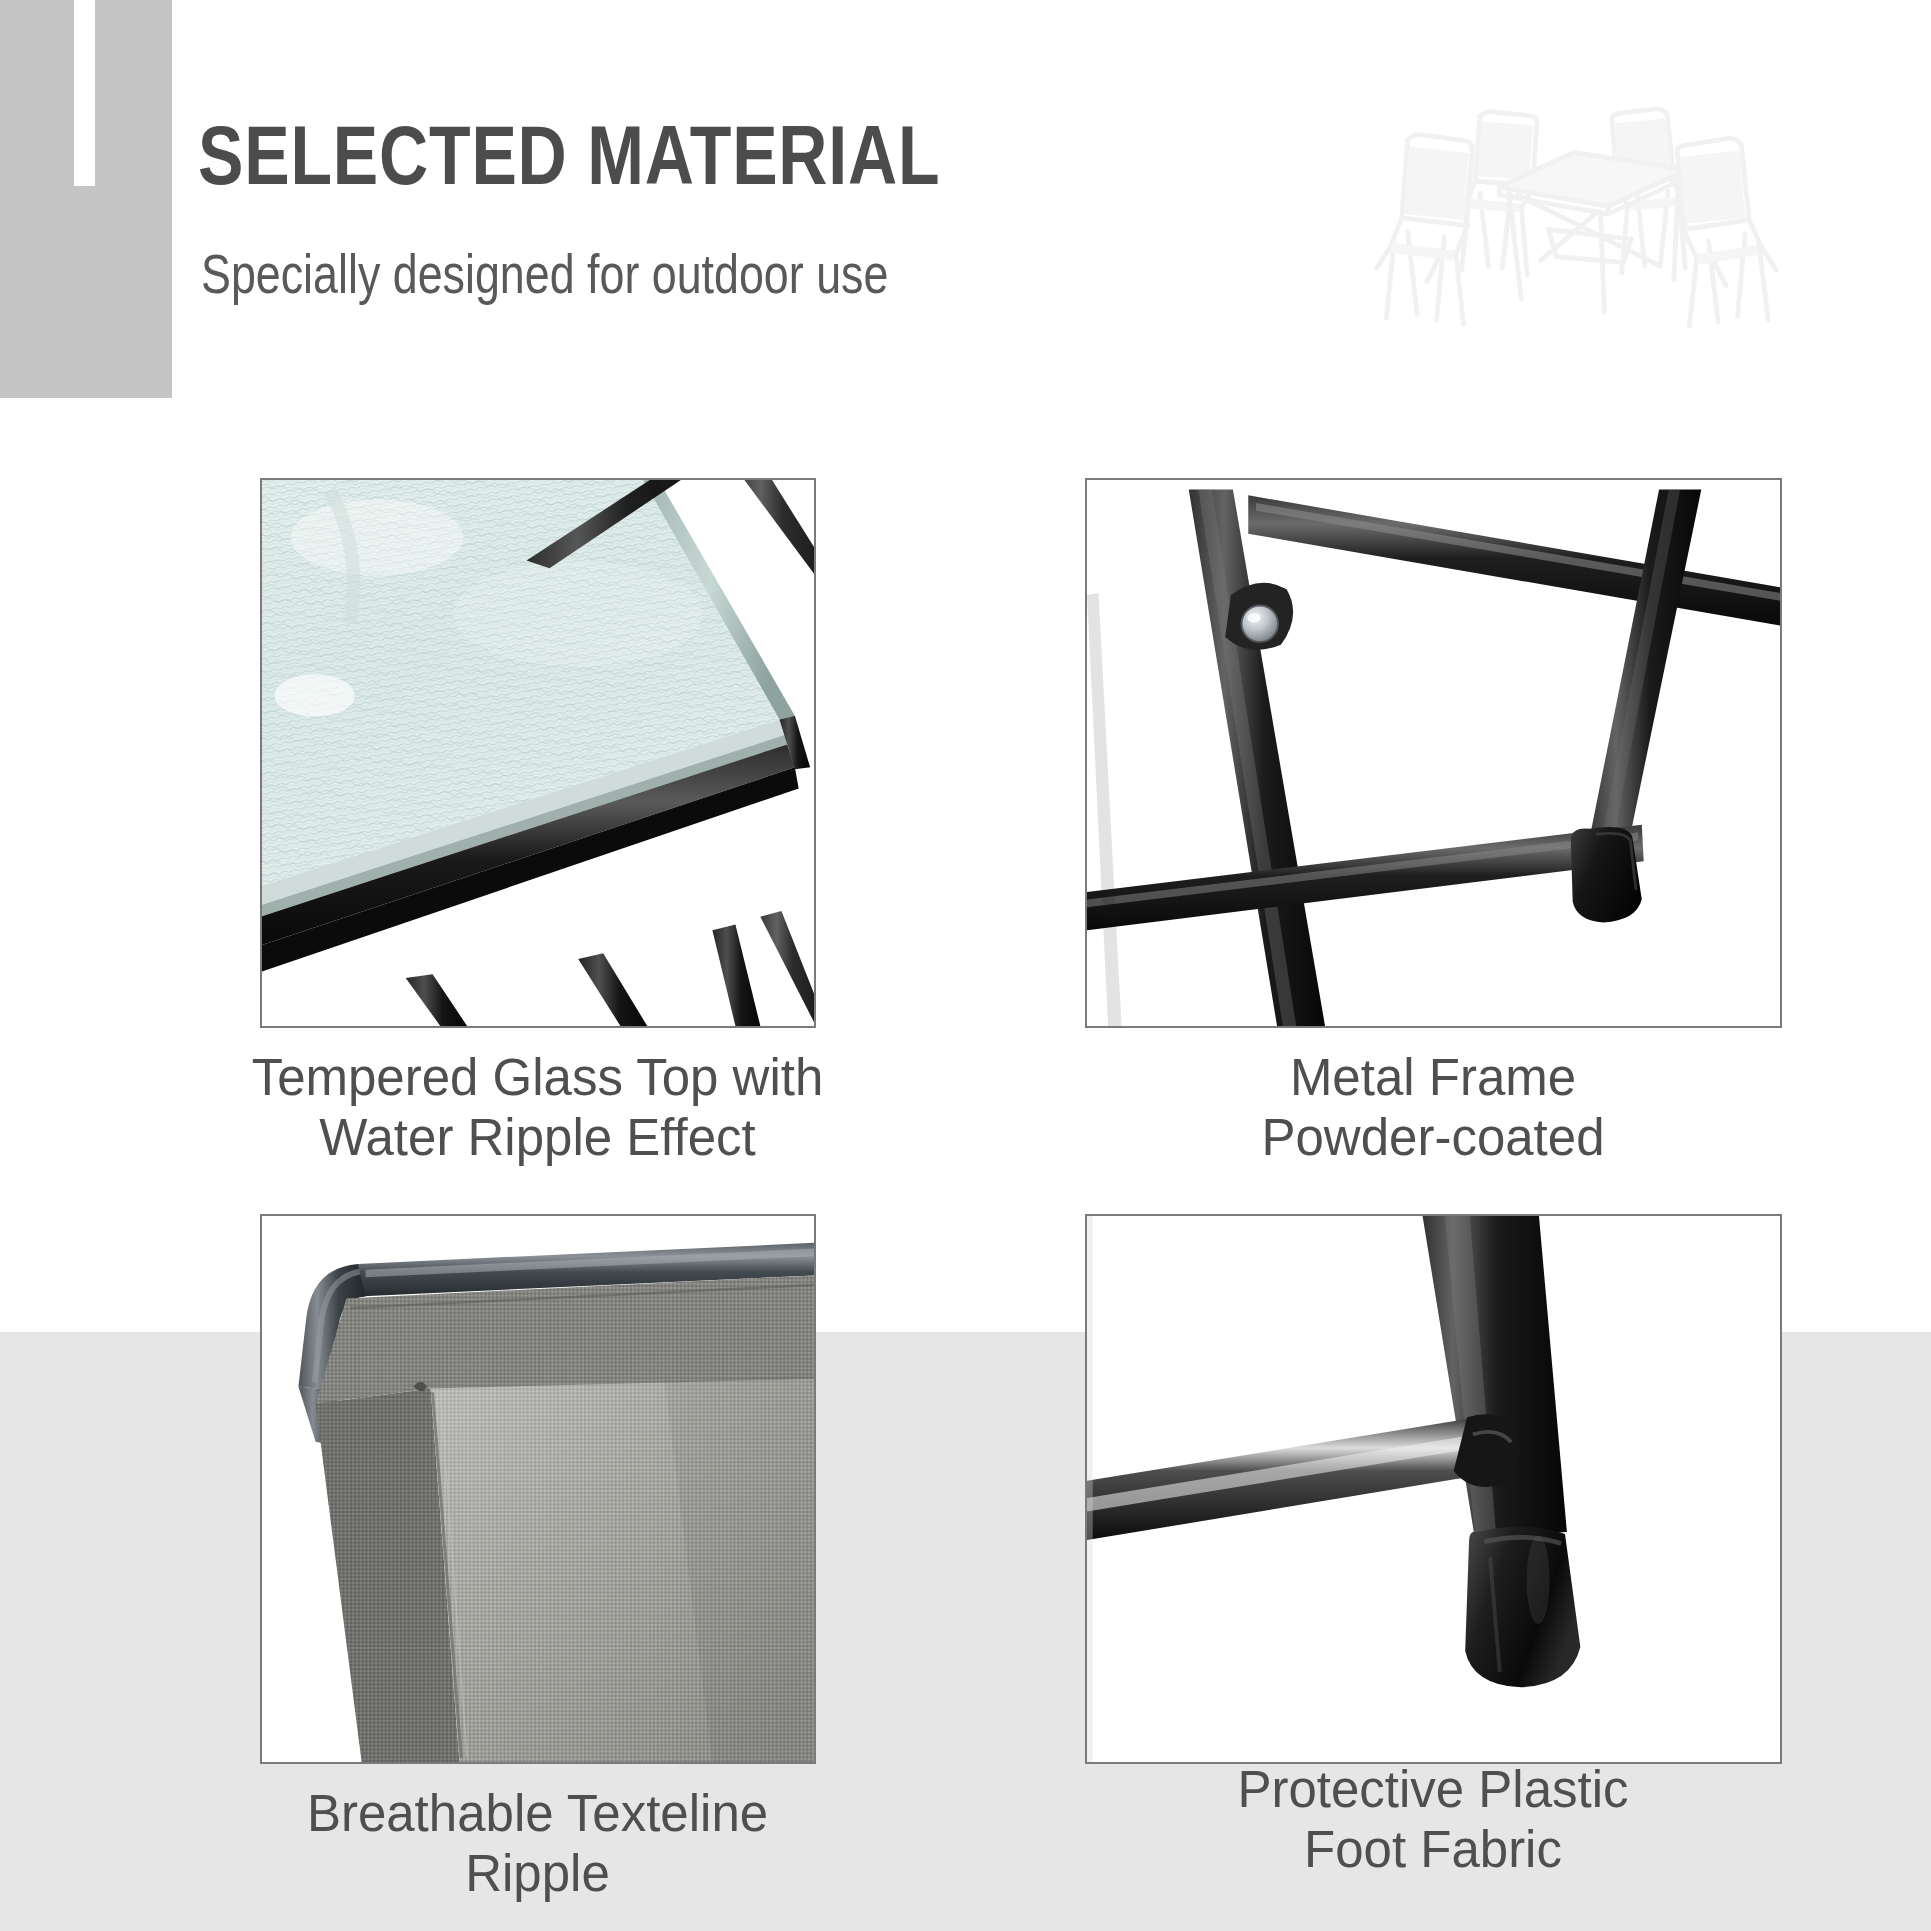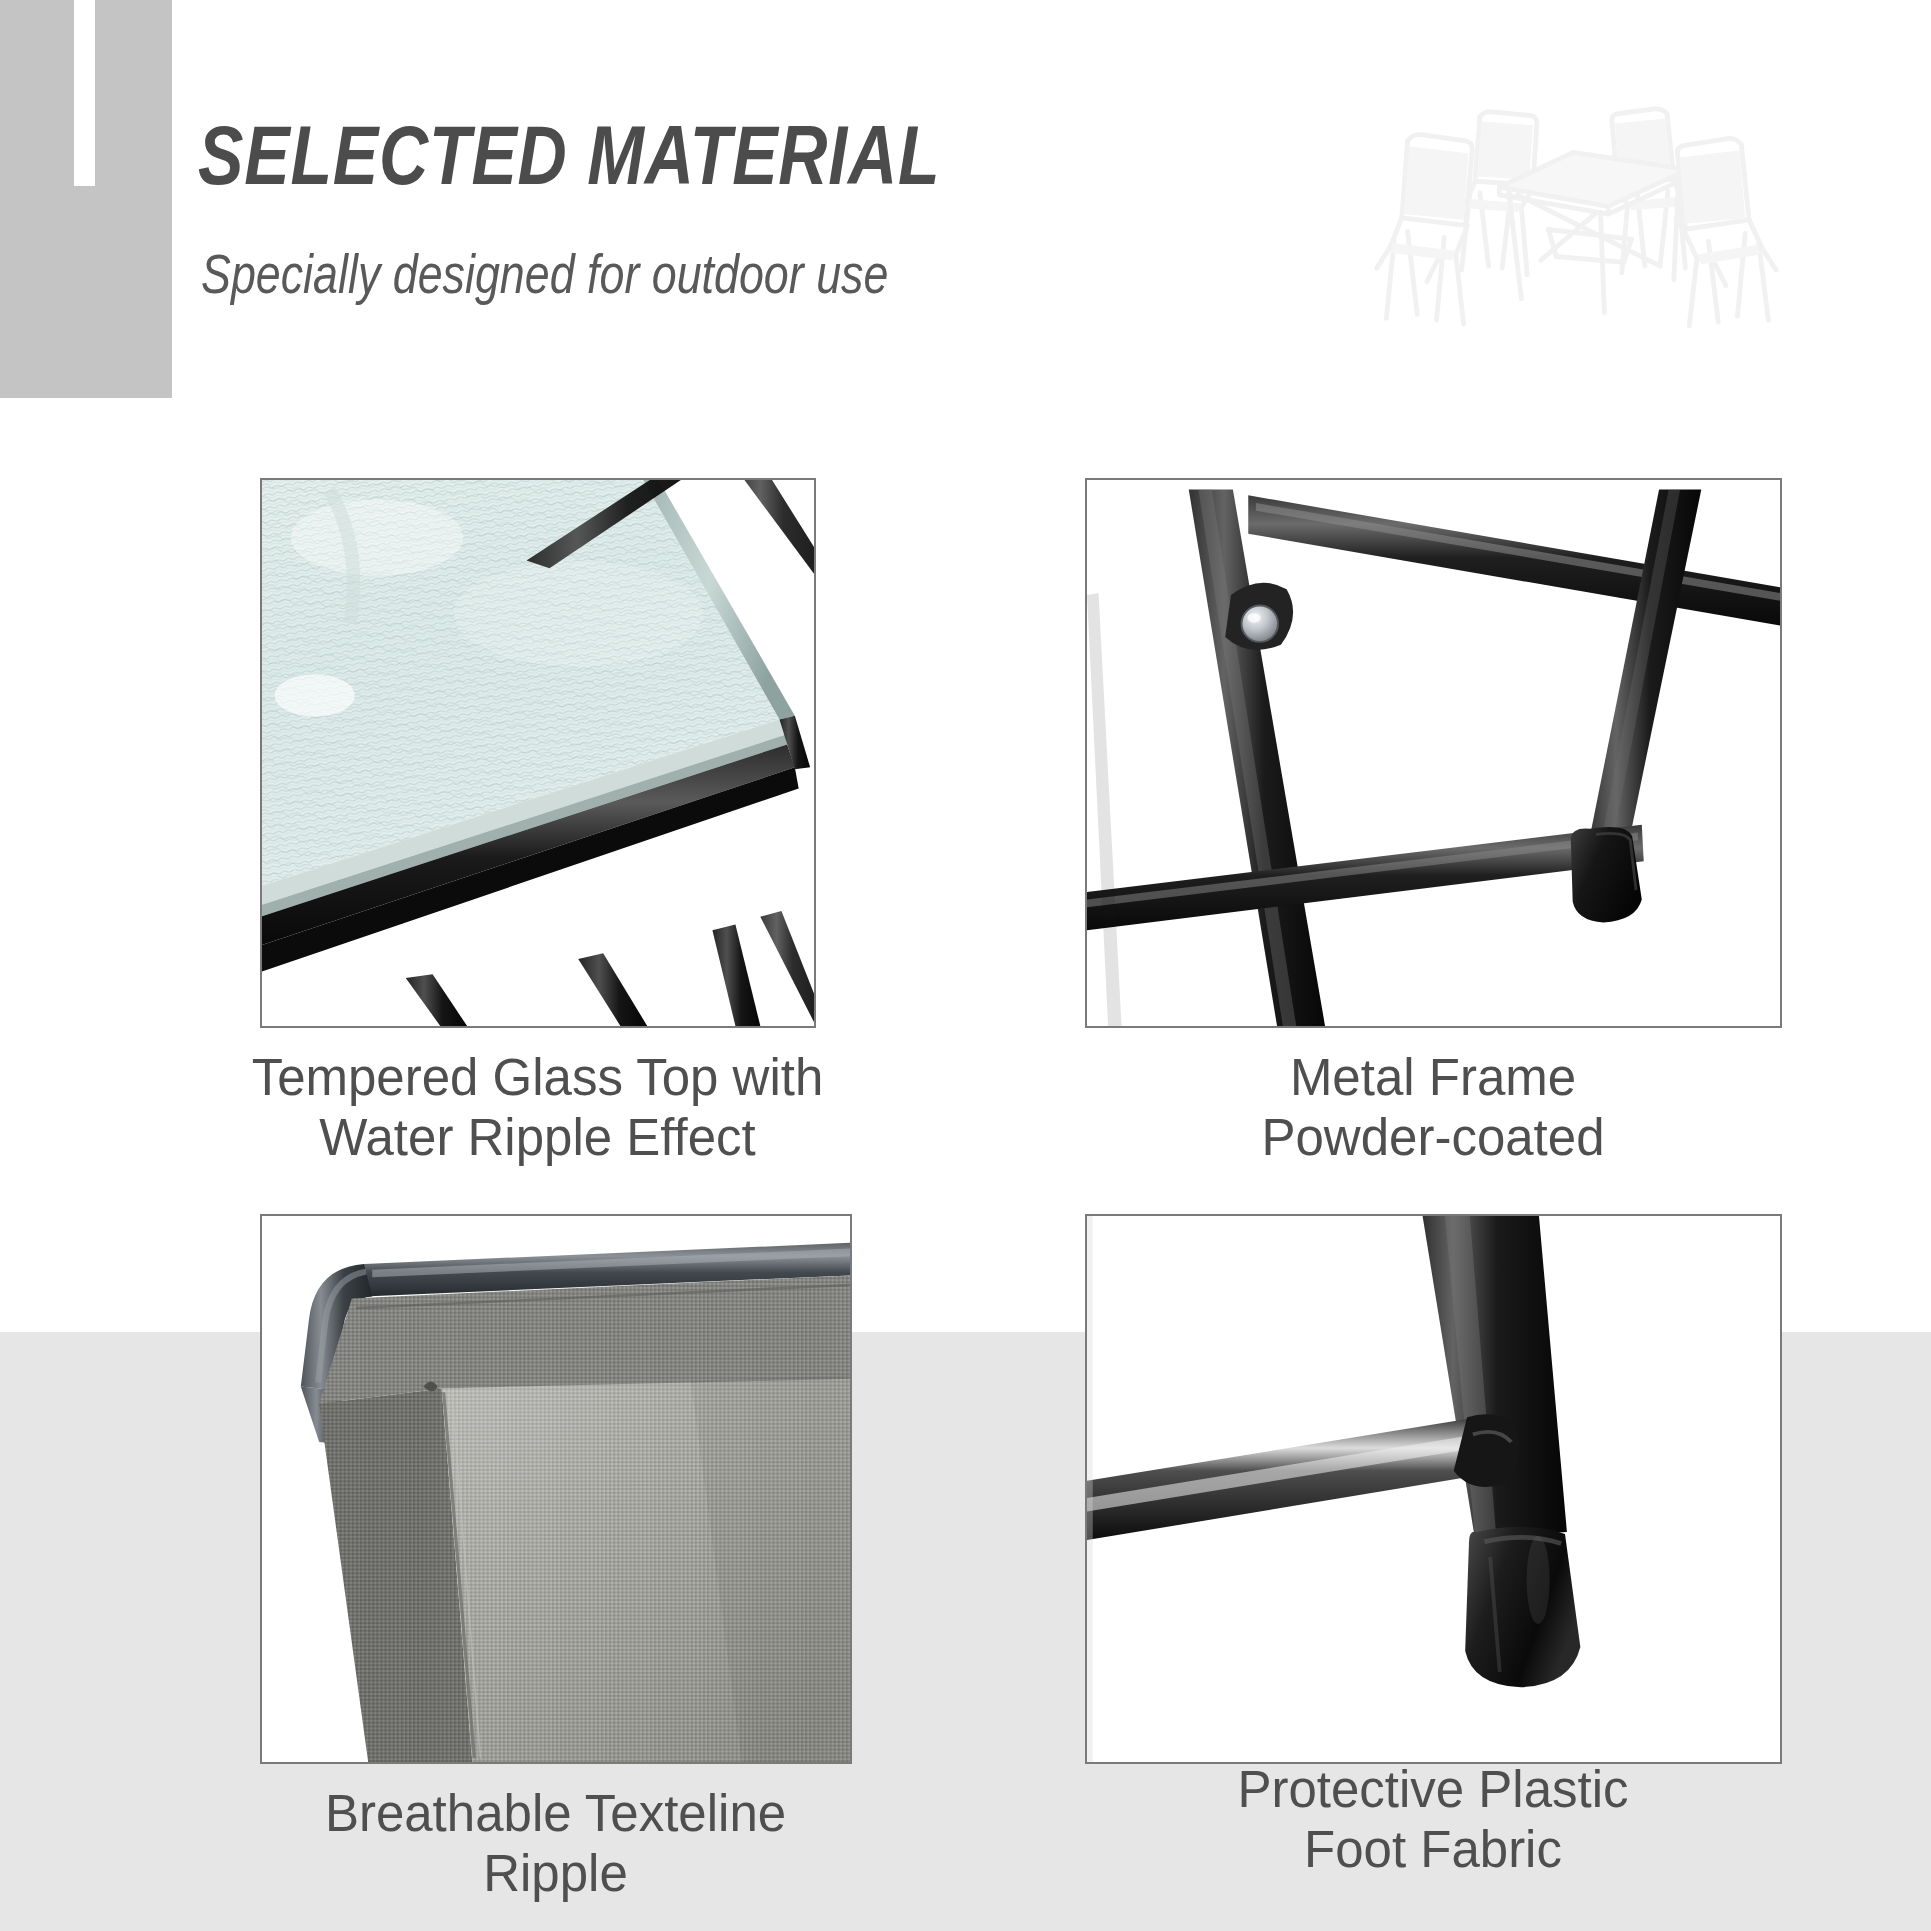--- a/index.html
+++ b/index.html
@@ -11,21 +11,21 @@
     position:relative;
   }
 
   
   #lower-band{
     position:absolute;left:0;top:1332px;width:1931px;height:599px;
     background:#e6e6e6;z-index:0;
   }
 
   
-  #header{position:absolute;left:0;top:0;width:1702px;height:401px;z-index:3;font-style:italic;}
+  #header{position:absolute;left:0;top:0;width:1702px;height:401px;z-index:3;}
   #header-accent-block{
     position:absolute;left:0;top:0;width:172px;height:398px;
     background:#c4c4c4;
   }
   #header-accent-line{
     position:absolute;left:74px;top:0;width:21px;height:186px;
     background:#ffffff;
   }
   #page-title{
     position:absolute;left:198px;top:114px;
@@ -69,21 +69,21 @@
     text-align:center;
     font-size:51px;font-weight:300;line-height:1.18;
     color:#4f4f4f;
     font-family:"Liberation Sans Narrow","Liberation Sans",sans-serif;
   }
   .feature-caption span{display:block;}
 
   
   #cell-glass   {left:260px; top:478px;  width:556px;height:550px;}
   #cell-frame   {left:1085px;top:478px;  width:697px;height:550px;}
-  #cell-fabric  {left:260px; top:1214px; width:556px;height:550px;padding-left:36px;}
+  #cell-fabric  {left:260px; top:1214px; width:556px;height:550px;}
   #cell-feet    {left:1085px;top:1214px; width:697px;height:550px;}
 
   #caption-glass  {top:570px;}
   #caption-frame  {top:570px;}
   #caption-fabric {top:570px;}
   #caption-feet   {top:546px;}
 </style>
 </head>
 <body>
 

